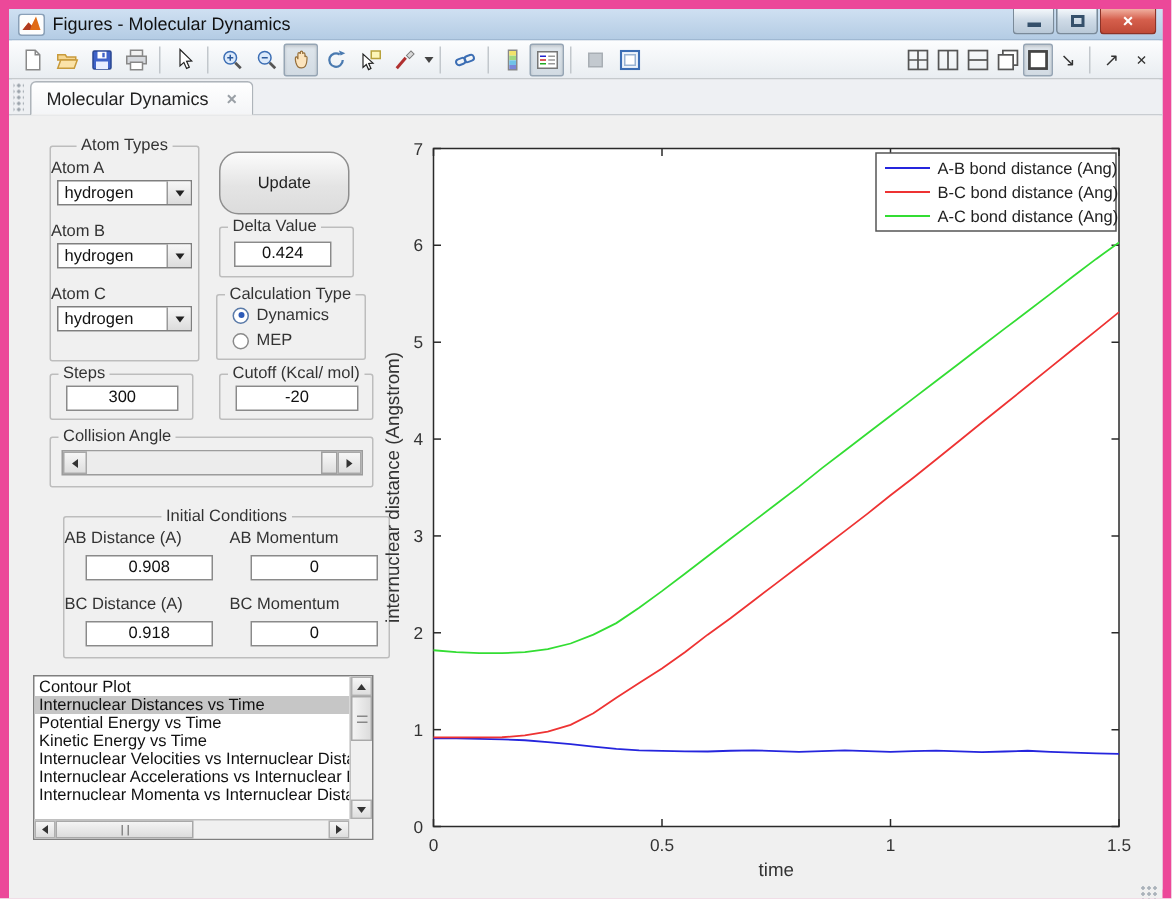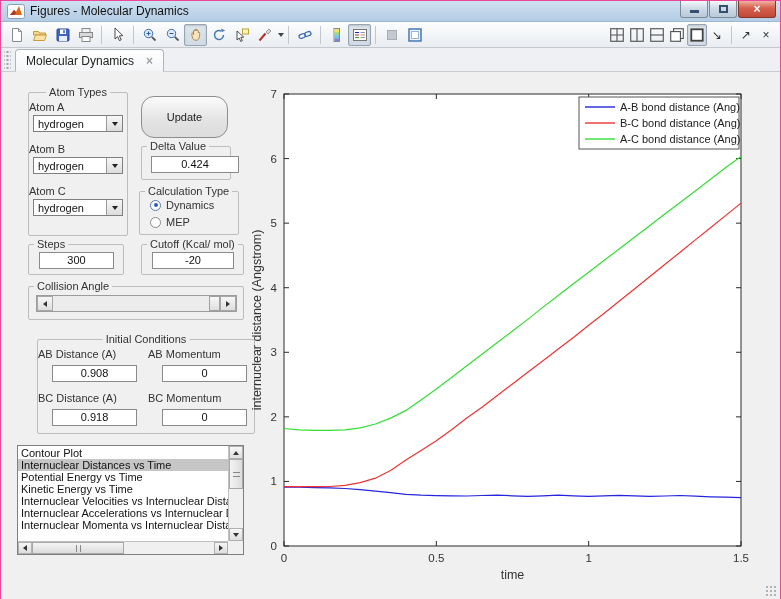--- a/index.html
+++ b/index.html
@@ -1,18 +1,18 @@
 <!DOCTYPE html>
 <html><head>
 <meta charset="utf-8">
 <style>
   *{box-sizing:border-box;margin:0;padding:0;}
   html,body{width:781px;height:599px;overflow:hidden;}
   body{font-family:"Liberation Sans","DejaVu Sans",sans-serif;font-size:11px;color:#222;}
-  .window{position:relative;width:781px;height:599px;background:#f0f0f0;border:1px solid #ec4899;
+  .window{position:relative;width:781px;height:599px;background:#f0f0f0;border:6px solid #ec4899;
           box-shadow:inset 0 0 0 2px #bcd2e8;}
   
   .titlebar{height:21px;background:linear-gradient(#cfe0f2,#b4cce4);display:flex;align-items:center;
             padding:0 4px;border-bottom:1px solid #9fb8d2;}
   .app-icon{width:18px;height:15px;margin:0 5px 0 2px;display:inline-block;}
   .title-text{font-size:12px;color:#111;flex:1;}
   .winbtns{display:flex;gap:1px;align-items:flex-start;height:100%;}
   .wbtn{width:28px;height:17px;border:1px solid #7a8a99;border-top:none;border-radius:0 0 3px 3px;
         background:linear-gradient(#f4f8fb,#cfdbe7 45%,#b9c9d8);display:flex;align-items:center;justify-content:center;}
   .wbtn.close{width:38px;background:linear-gradient(#f0b0a0,#d55f4c 45%,#c04a38);border-color:#8c3328;
@@ -310,21 +310,21 @@
         <span class="cbtn">
             <span class="ar"></span>
           </span>
       </div>
     </div>
 
     <div class="btn-update" style="left:140px;top:24px;width:87px;height:42px;border-radius:13px;">Update</div>
 
     <div class="gb" style="left:140px;top:74px;width:90px;height:34px;">
       <span class="gb-title tl">Delta Value</span>
-      <div class="field" style="left:9px;top:9px;width:88px;height:17px;">0.424</div>
+      <div class="field" style="left:9px;top:9px;width:65px;height:17px;">0.424</div>
     </div>
 
     <div class="gb" style="left:138px;top:119px;width:100px;height:44px;">
       <span class="gb-title tl">Calculation Type</span>
       <div class="radio-row checked" style="left:10px;top:7px;">
         <span class="radio"></span>
         <span>Dynamics</span>
       </div>
       <div class="radio-row" style="left:10px;top:24px;">
         <span class="radio"></span>

